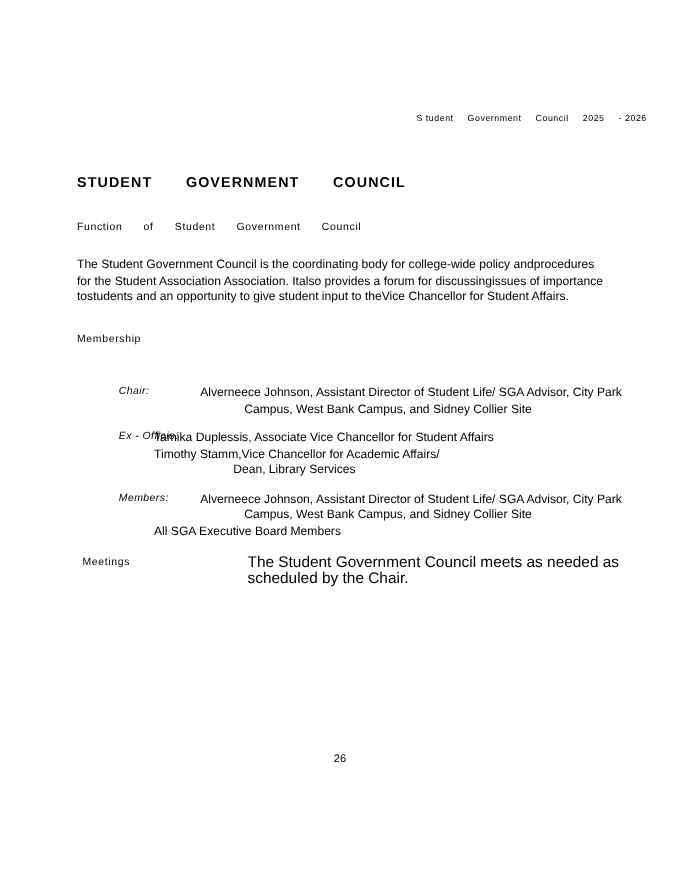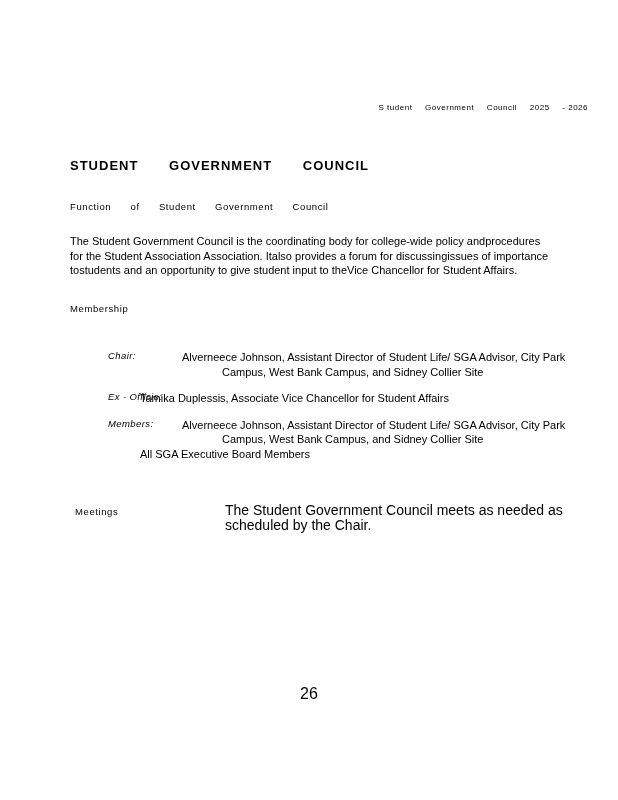--- a/index.html
+++ b/index.html
@@ -114,21 +114,21 @@
     line-height: 14.5px;
     margin-left: 29px;
   }
 
   .page-number {
     position: absolute;
     top: 685px;
     left: 0;
     width: 618px;
     text-align: center;
-    font-size: 16px;
+    font-size: 10px;
   }
 </style>
 </head>
 <body>
 
 <div class="page">
 
   <div class="header-line">
     <span>S tudent</span>
     <span>Government</span>
@@ -162,20 +162,22 @@
       <div class="role-body">
         <span>Alverneece Johnson, Assistant Director of Student Life/ SGA Advisor, City Park</span>
         <span class="ind1">Campus, West Bank Campus, and Sidney Collier Site</span>
       </div>
     </div>
 
     <div class="role-row">
       <div class="role-name">Ex - Officio:</div>
       <div class="role-body">
         <span class="outdent">Tamika Duplessis, Associate Vice Chancellor for Student Affairs</span>
+        <span class="outdent">Timothy Stamm,Vice Chancellor for Academic Affairs/</span>
+        <span class="ind2">Dean, Library Services</span>
       </div>
     </div>
 
     <div class="role-row">
       <div class="role-name">Members:</div>
       <div class="role-body">
         <span>Alverneece Johnson, Assistant Director of Student Life/ SGA Advisor, City Park</span>
         <span class="ind1">Campus, West Bank Campus, and Sidney Collier Site</span>
         <span class="outdent">All SGA Executive Board Members</span>
       </div>

